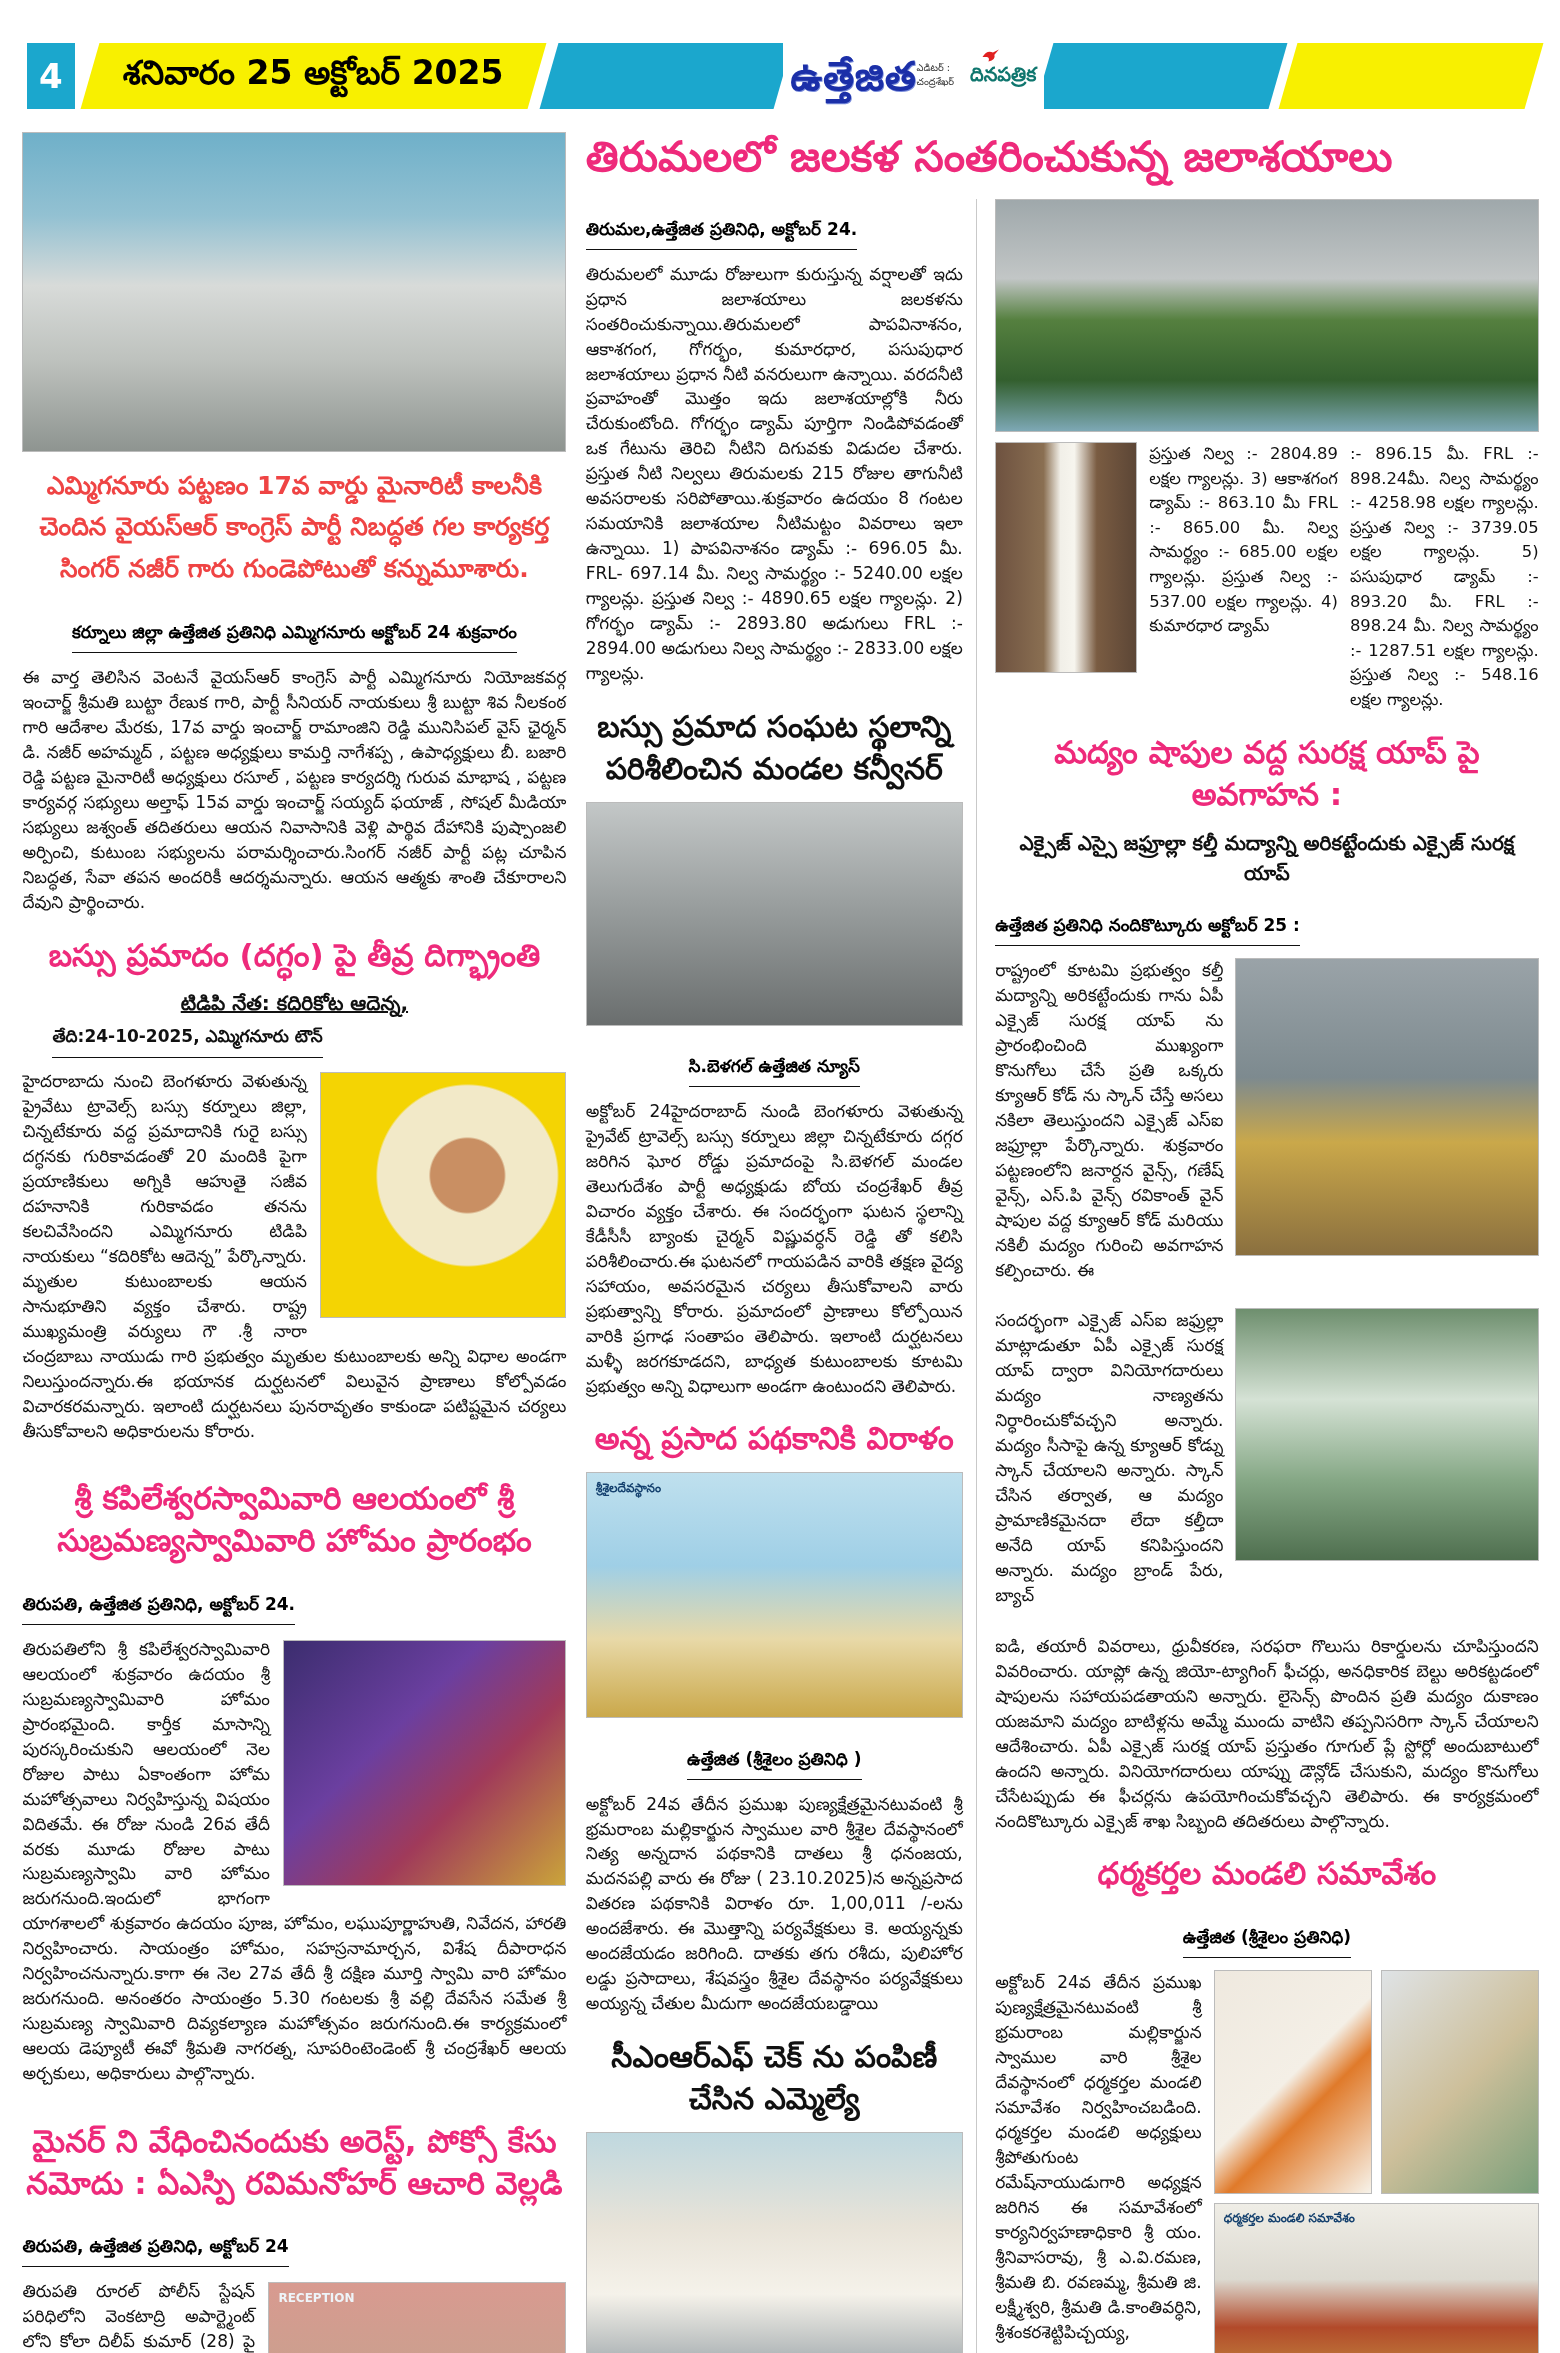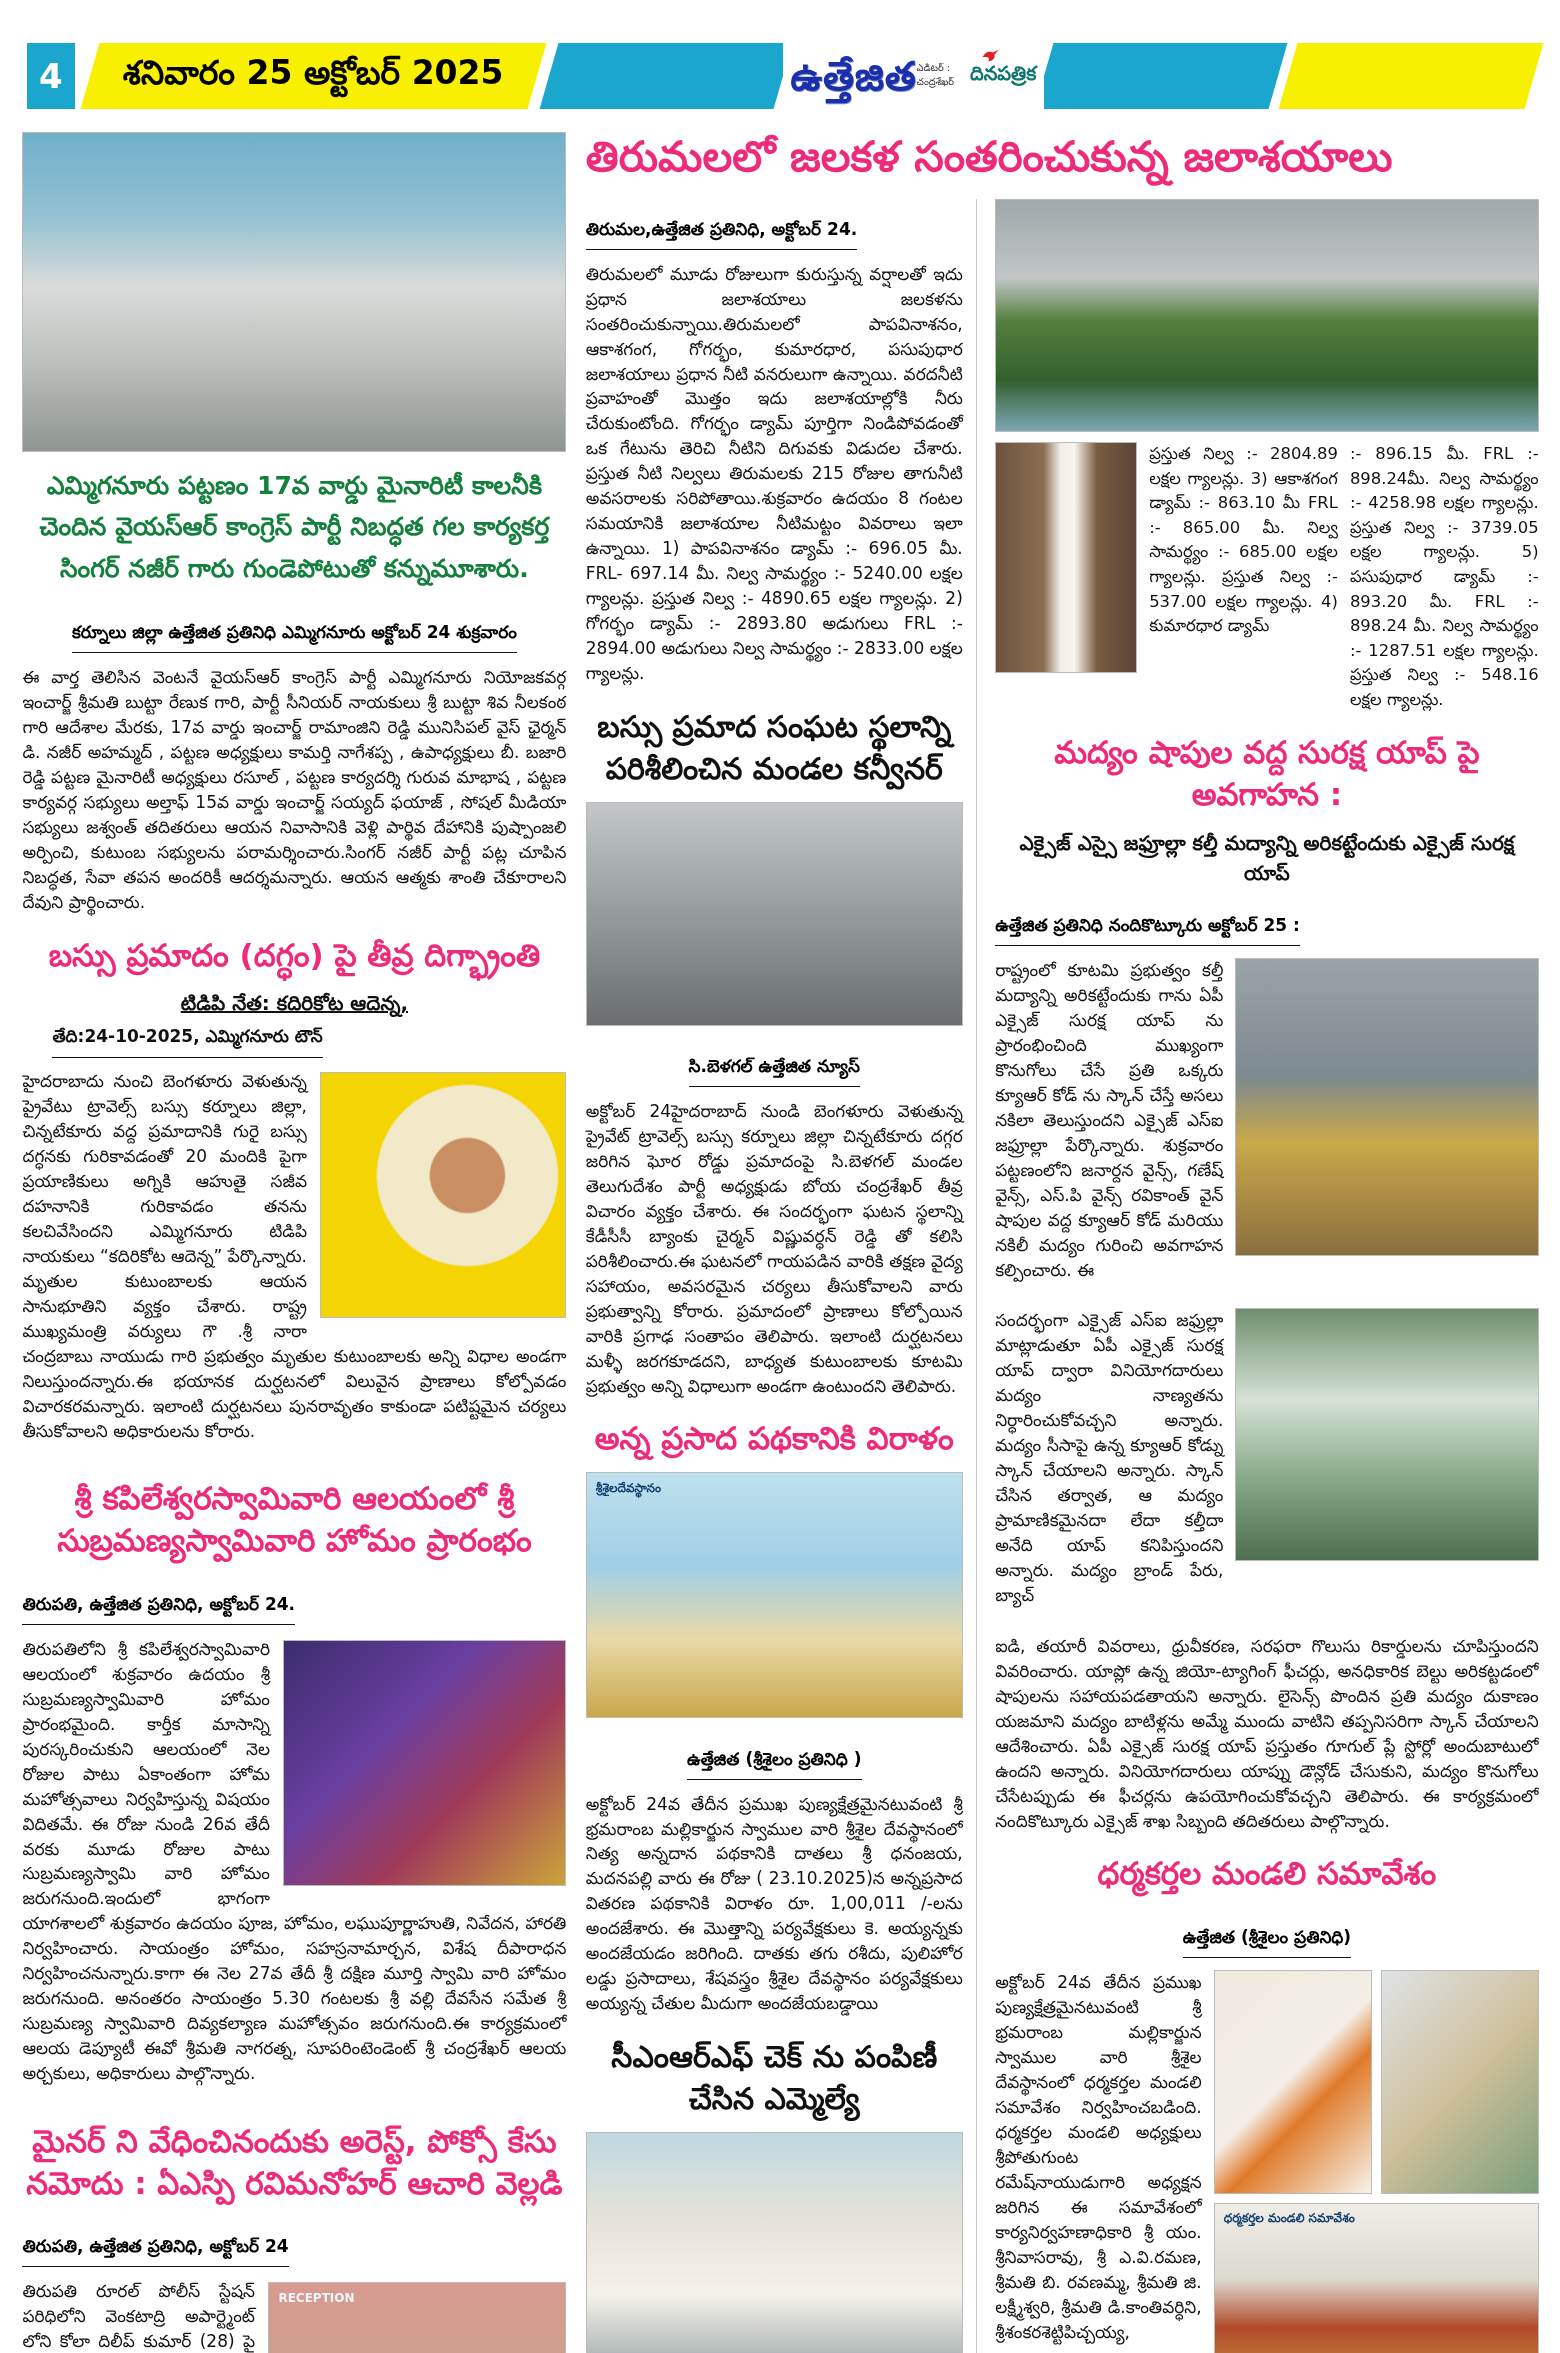--- a/index.html
+++ b/index.html
@@ -14,36 +14,36 @@
   .band.c{background:#1ba7cd;}
   .b-date{width:447px;margin-left:15px;}
   .b-date span{transform:skewX(16deg);font-size:33px;font-weight:800;color:#000;white-space:nowrap;}
   .b-c1{flex:1 1 auto;margin-left:12px;}
   .b-c2{flex:1 1 auto;}
   .b-y2{width:246px;margin-left:10.4px;}
   .logo{width:246px;flex:none;background:#fff;position:relative;z-index:2;
         display:flex;flex-direction:row;align-items:center;justify-content:center;padding:1.5px 7.5px;}
   .logo-title{font-size:40px;font-weight:800;color:#1b2fa8;letter-spacing:0.7px;line-height:1.05;
               text-shadow:0.7px 0.7px 0 #7a8ddb;}
-  .logo-bottom{display:flex;width:100%;justify-content:space-between;align-items:flex-start;}
+  .logo-bottom{display:flex;width:100%;justify-content:space-between;align-items:flex-end;}
   .logo-editor{font-size:9.7px;color:#333;}
   .logo-sub{font-size:19.4px;font-weight:800;color:#0f766e;margin-left:8px;}
   .dove{position:absolute;top:4.5px;right:43px;}
   
   .content{display:flex;gap:19.4px;}
   .col-left{width:544px;flex:none;}
   .col-rest{flex:1 1 auto;min-width:0;}
   .mid-right{display:flex;gap:18px;}
   .col-mid{width:377px;flex:none;border-right:0.7px solid #c9c9c9;padding-right:13.4px;}
   .col-right{flex:1 1 auto;min-width:0;}
   
   .lead-headline{font-size:42px;font-weight:800;color:#ee2a7b;line-height:1.2;margin:0 0 16.4px 0;}
   .h-pink{font-size:31px;font-weight:800;color:#ee2a7b;text-align:center;line-height:1.35;margin:19.4px 0 12px 0;}
   .h-black{font-size:30px;font-weight:800;color:#111;text-align:center;line-height:1.4;margin:19.4px 0 12px 0;}
-  .caption-pink{font-size:25px;font-weight:800;color:#15803d;text-align:center;line-height:1.65;margin:13.4px 6px;}
+  .caption-pink{font-size:25px;font-weight:800;color:#ef4444;text-align:center;line-height:1.65;margin:13.4px 6px;}
   .byline{font-size:17px;font-weight:700;color:#000;display:inline-block;
           border-bottom:1.5px solid #111;padding-bottom:6px;margin:20px 0 12px 0;}
   .byline-wrap{text-align:center;}
   .subhead{font-size:20px;font-weight:700;text-align:center;margin:1.5px 0 7.5px 0;line-height:1.5;}
   .subhead u{text-decoration:underline;}
   .dateline{font-size:17px;font-weight:700;margin:0 0 10.4px 30px;display:inline-block;
             border-bottom:0.7px solid #111;padding-bottom:7.5px;}
   .body{font-size:17px;line-height:1.47;text-align:justify;margin:0 0 15px 0;}
   .stats{font-size:16.4px;line-height:1.5;text-align:justify;}
   

